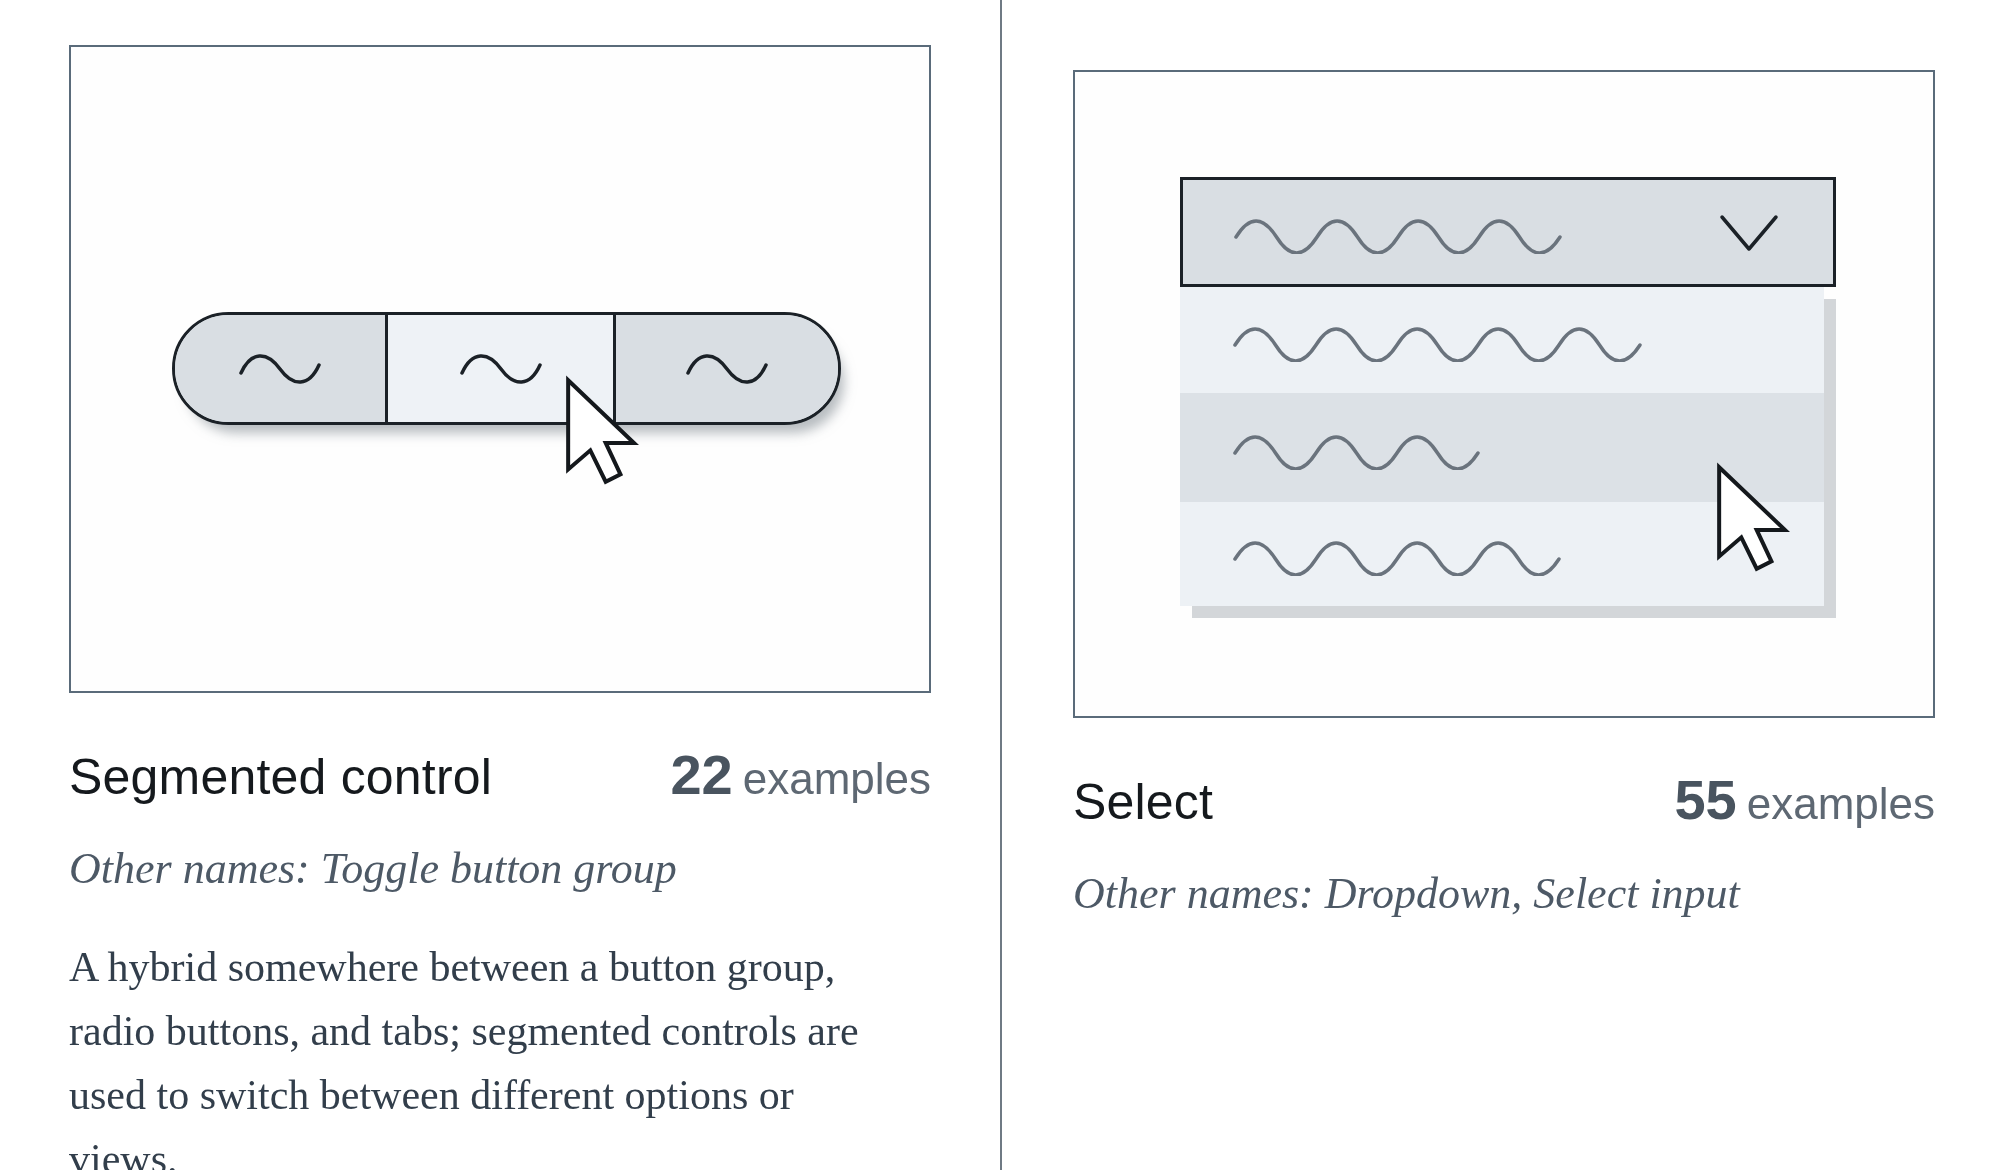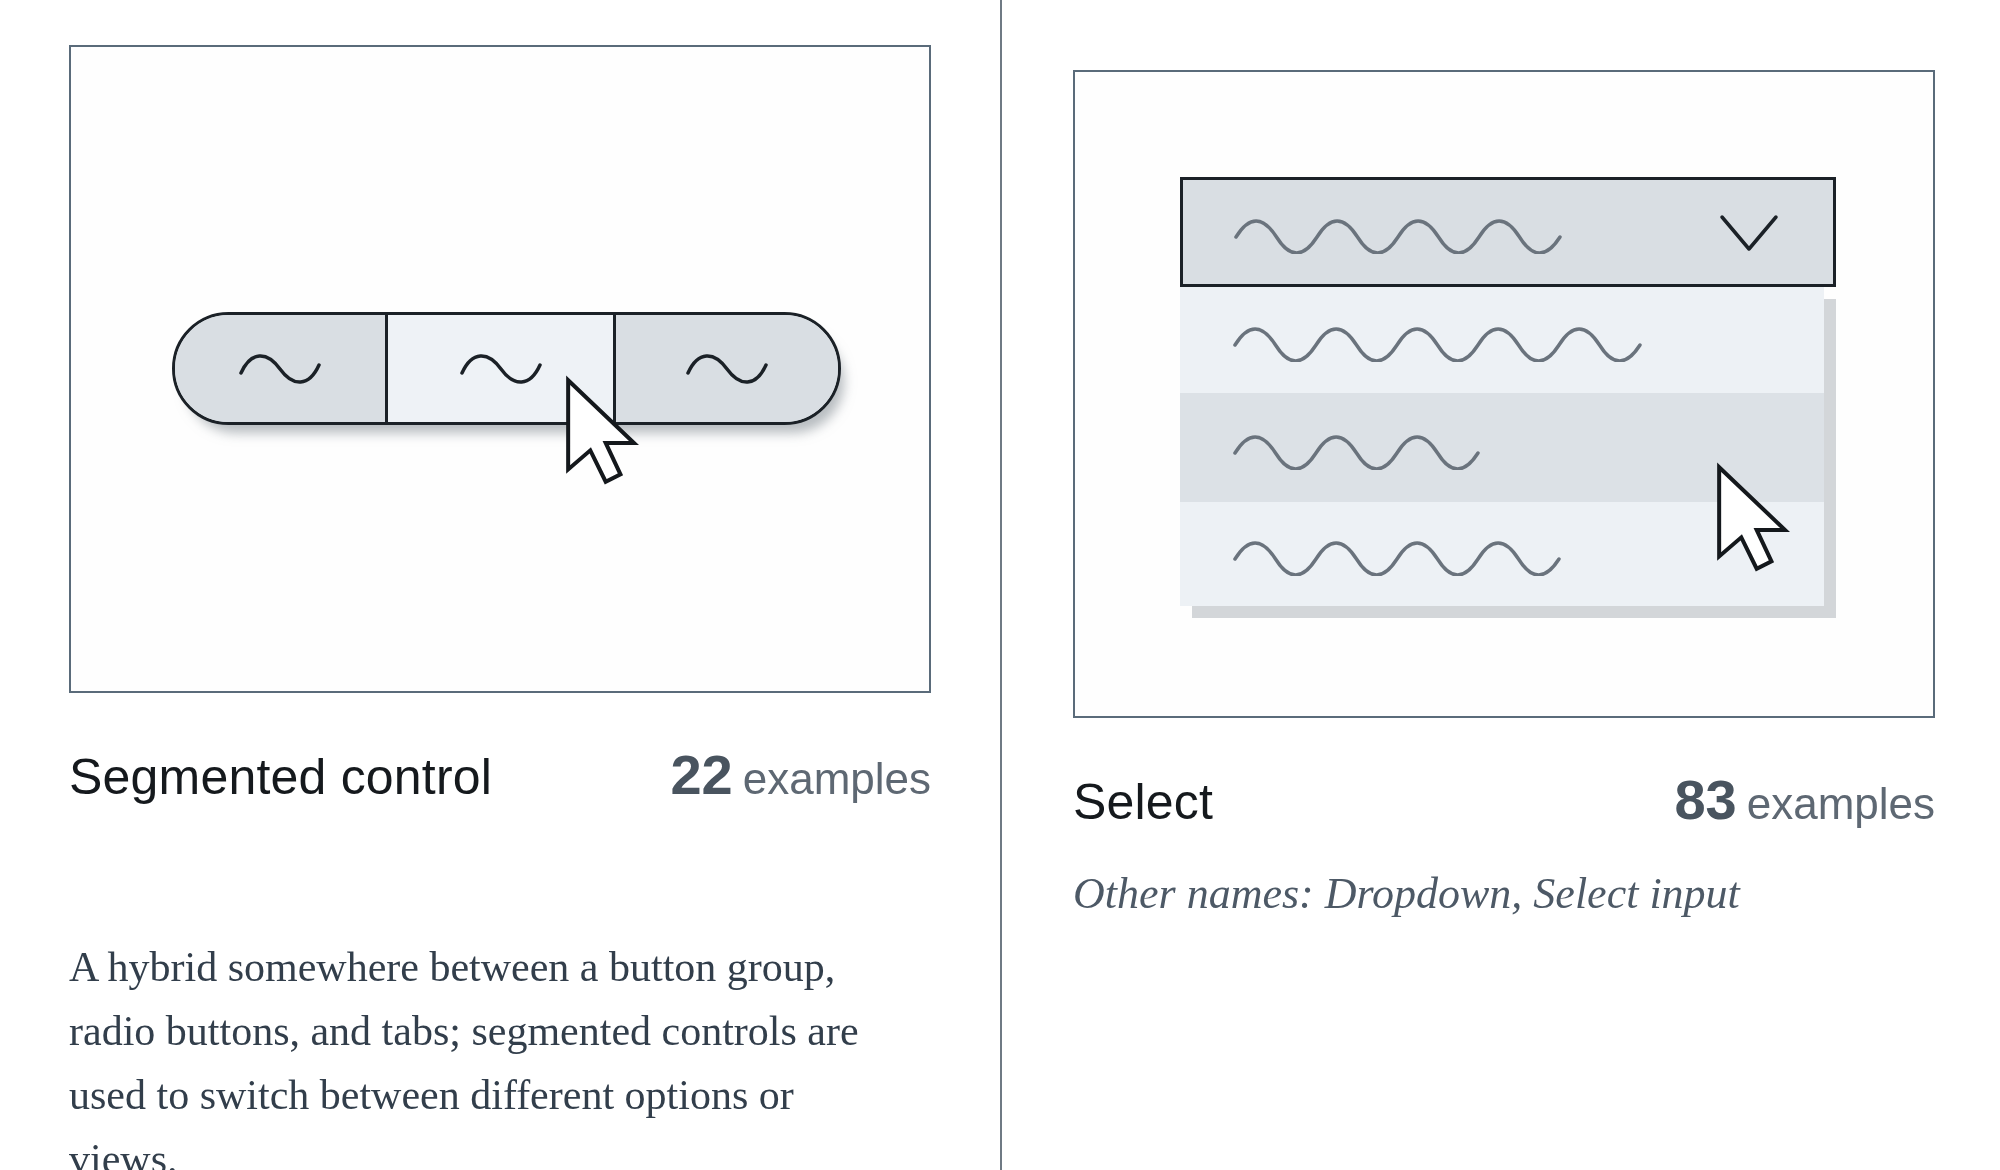--- a/index.html
+++ b/index.html
@@ -104,20 +104,21 @@
     </svg>
   </div>
 
   <div class="title-row">
     <span class="card-title">Segmented control</span>
     <span class="examples">
       <span class="examples-count">22</span><span class="examples-label">examples</span>
     </span>
   </div>
 
+  <div class="other-names">Other names: Toggle button group</div>
 
   <div class="descr">A hybrid somewhere between a button group,
 radio buttons, and tabs; segmented controls are
 used to switch between different options or
 views.</div>
 </div>
 
 <div class="card right">
 
   <div class="illus-box">
@@ -150,19 +151,19 @@
     </div>
 
     <svg class="cursor" style="left:638px;top:389px" width="80" height="117" viewBox="0 0 13 19">
       <path d="M1,1 L1,15.5 L4.6,12.4 L7.1,17.5 L9.5,16.3 L7.1,11.2 L11.7,11.2 z" fill="#ffffff" stroke="#14181c" stroke-width="0.65" stroke-linejoin="miter"></path>
     </svg>
   </div>
 
   <div class="title-row">
     <span class="card-title">Select</span>
     <span class="examples">
-      <span class="examples-count">83</span><span class="examples-label">examples</span>
+      <span class="examples-count">55</span><span class="examples-label">examples</span>
     </span>
   </div>
 
   <div class="other-names">Other names: Dropdown, Select input</div>
 
 </div>
 
 </body></html>

